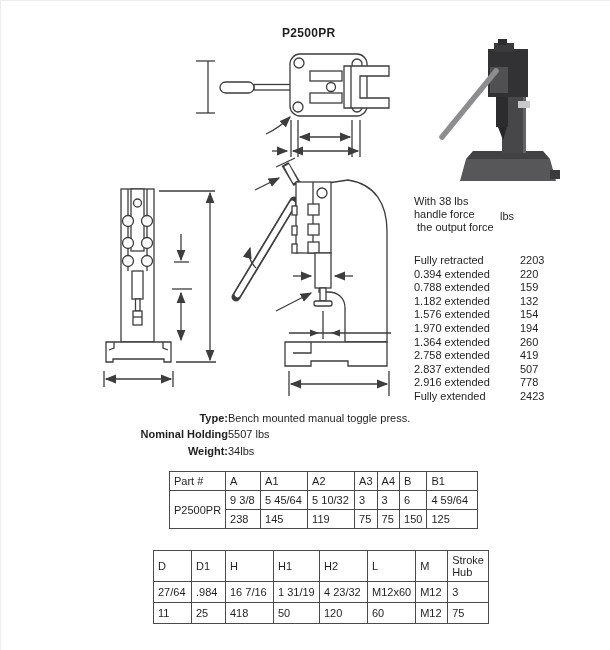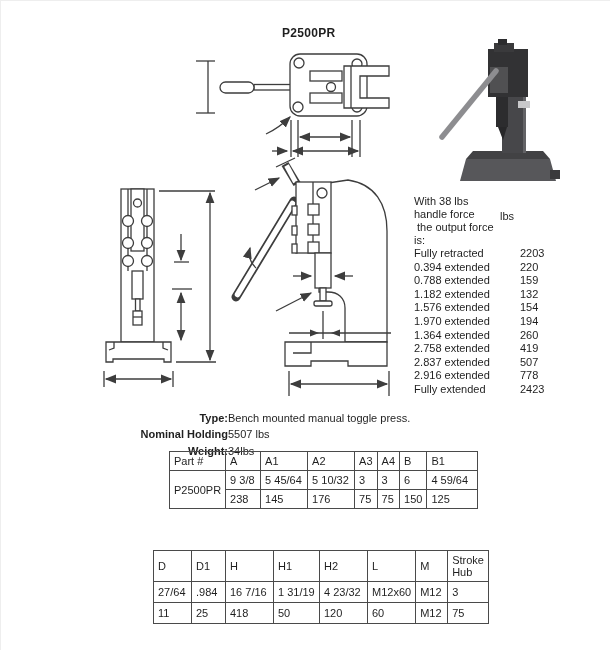--- a/index.html
+++ b/index.html
@@ -7,37 +7,37 @@
         font-family:"Liberation Sans","DejaVu Sans",sans-serif;color:#1f1f1f;overflow:hidden;}
   .abs{position:absolute;}
   #title{left:281px;top:25px;font-size:12px;font-weight:bold;letter-spacing:.3px;}
   svg{display:block;}
   .dline{stroke:#3d3d3d;stroke-width:1.3;fill:none;}
   .dfill{stroke:#3d3d3d;stroke-width:1.3;fill:#fff;}
   
   #force{left:413px;top:194px;width:196px;font-size:11px;line-height:12.9px;}
   #force .fintro{white-space:pre;}
   #force .funit{position:absolute;left:86px;top:15px;}
-  #force .frows{margin-top:0;}
+  #force .frows{margin-top:20px;}
   #force .frow{display:flex;height:13.6px;align-items:center;}
   #force .flabel{width:106px;}
   
   #specs{left:97px;top:411px;width:430px;font-size:11px;}
   #specs .srow{display:flex;text-align:right;}
   #specs .slabel{width:130px;font-weight:bold;line-height:13px;}
   #specs .svalue{line-height:13px;}
   #specs .r1{margin-bottom:3px;}
   #specs .r2{margin-bottom:4px;align-items:center;}
   #specs .r3{}
   
   table{border-collapse:collapse;table-layout:fixed;font-size:11px;color:#1f1f1f;}
   td,th{border:1px solid #4a4a4a;padding:1px 4px;text-align:left;font-weight:normal;
         overflow:hidden;white-space:nowrap;}
   th{white-space:normal;}
-  #t1{left:168px;top:450px;padding-left:32px;}
+  #t1{left:168px;top:470px;padding-left:32px;}
   #t1 td,#t1 th{height:16px;}
   #t2{left:152px;top:549px;}
   #t2 td{height:18px;}
   #t2 th{height:28px;vertical-align:middle;}
 </style>
 </head>
 <body>
 
 <div id="page">
 
@@ -200,21 +200,20 @@
       <line class="dline" x1="66" y1="215" x2="66" y2="240"></line>
       <line class="dline" x1="166" y1="215" x2="166" y2="240"></line>
       <line class="dline" x1="68" y1="228" x2="164" y2="228" marker-start="url(#ah3)" marker-end="url(#ah3)"></line>
     </g>
   </svg>
 
   <div id="force" class="abs">
     <div class="fintro">With 38 lbs</div>
     <div class="fintro">handle force</div>
     <div class="fintro"> the output force</div>
-    <div class="fintro">is:</div>
     <div class="funit">lbs</div>
     <div class="frows">
       <div class="frow">
           <span class="flabel">Fully retracted</span>
           <span class="fval">2203</span>
         </div>
       <div class="frow">
           <span class="flabel">0.394 extended</span>
           <span class="fval">220</span>
         </div>
@@ -302,21 +301,21 @@
       <td>5 45/64</td>
       <td>5 10/32</td>
       <td>3</td>
       <td>3</td>
       <td>6</td>
       <td>4 59/64</td>
     </tr>
     <tr>
       <td>238</td>
       <td>145</td>
-      <td>176</td>
+      <td>119</td>
       <td>75</td>
       <td>75</td>
       <td>150</td>
       <td>125</td>
     </tr>
   </tbody>
     </table>
 
   <table id="t2" class="abs">
     <colgroup>

